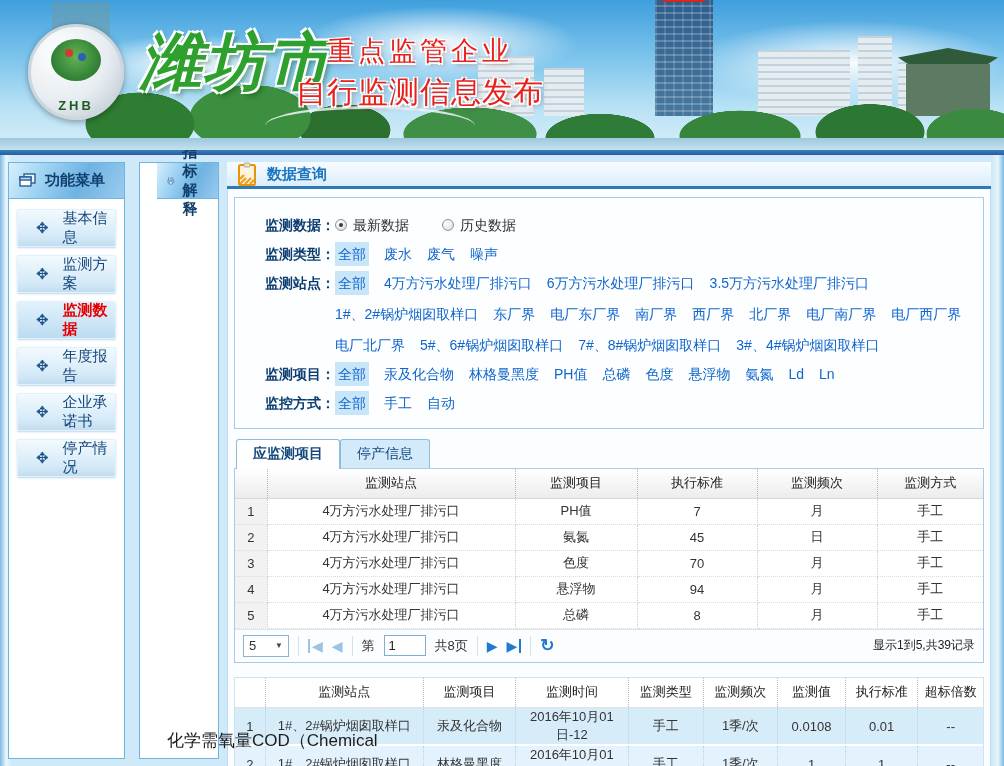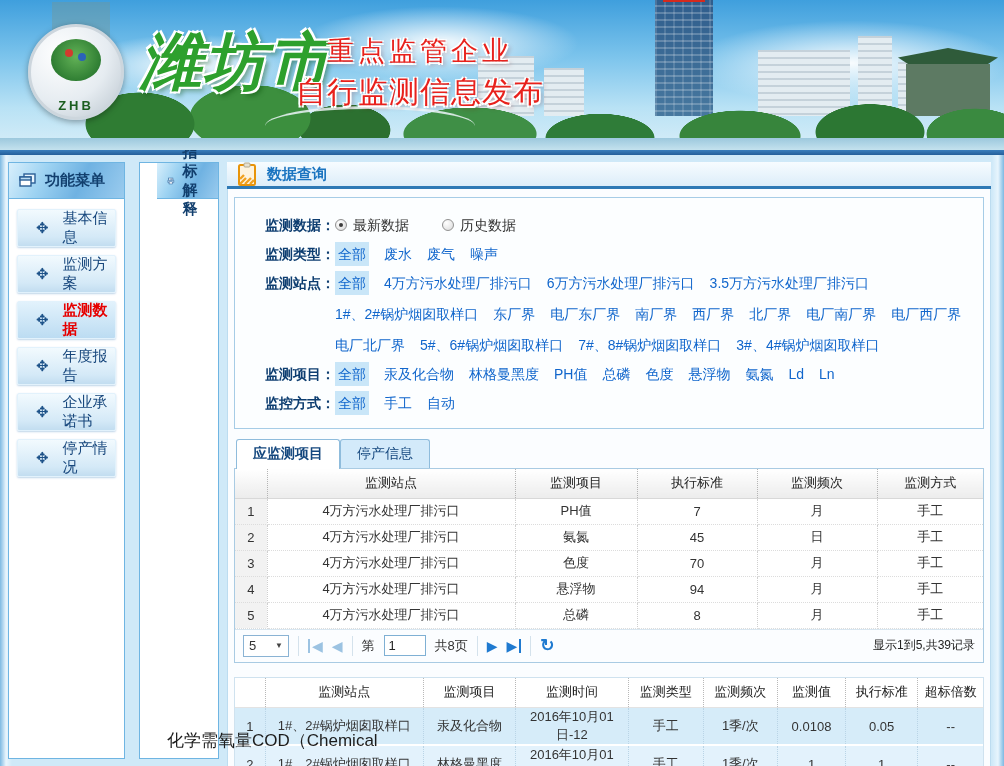--- a/index.html
+++ b/index.html
@@ -415,21 +415,21 @@
             </thead>
           <tbody>
               <tr class="odd">
                 <td class="num">1</td>
                 <td class="">1#、2#锅炉烟囱取样口</td>
                 <td class="">汞及化合物</td>
                 <td class="">2016年10月01日-12</td>
                 <td class="">手工</td>
                 <td class="">1季/次</td>
                 <td class="">0.0108</td>
-                <td class="">0.05</td>
+                <td class="">0.01</td>
                 <td class="">--</td>
               </tr>
               <tr class="even">
                 <td class="num">2</td>
                 <td class="">1#、2#锅炉烟囱取样口</td>
                 <td class="">林格曼黑度</td>
                 <td class="">2016年10月01日-12</td>
                 <td class="">手工</td>
                 <td class="">1季/次</td>
                 <td class="">1</td>

